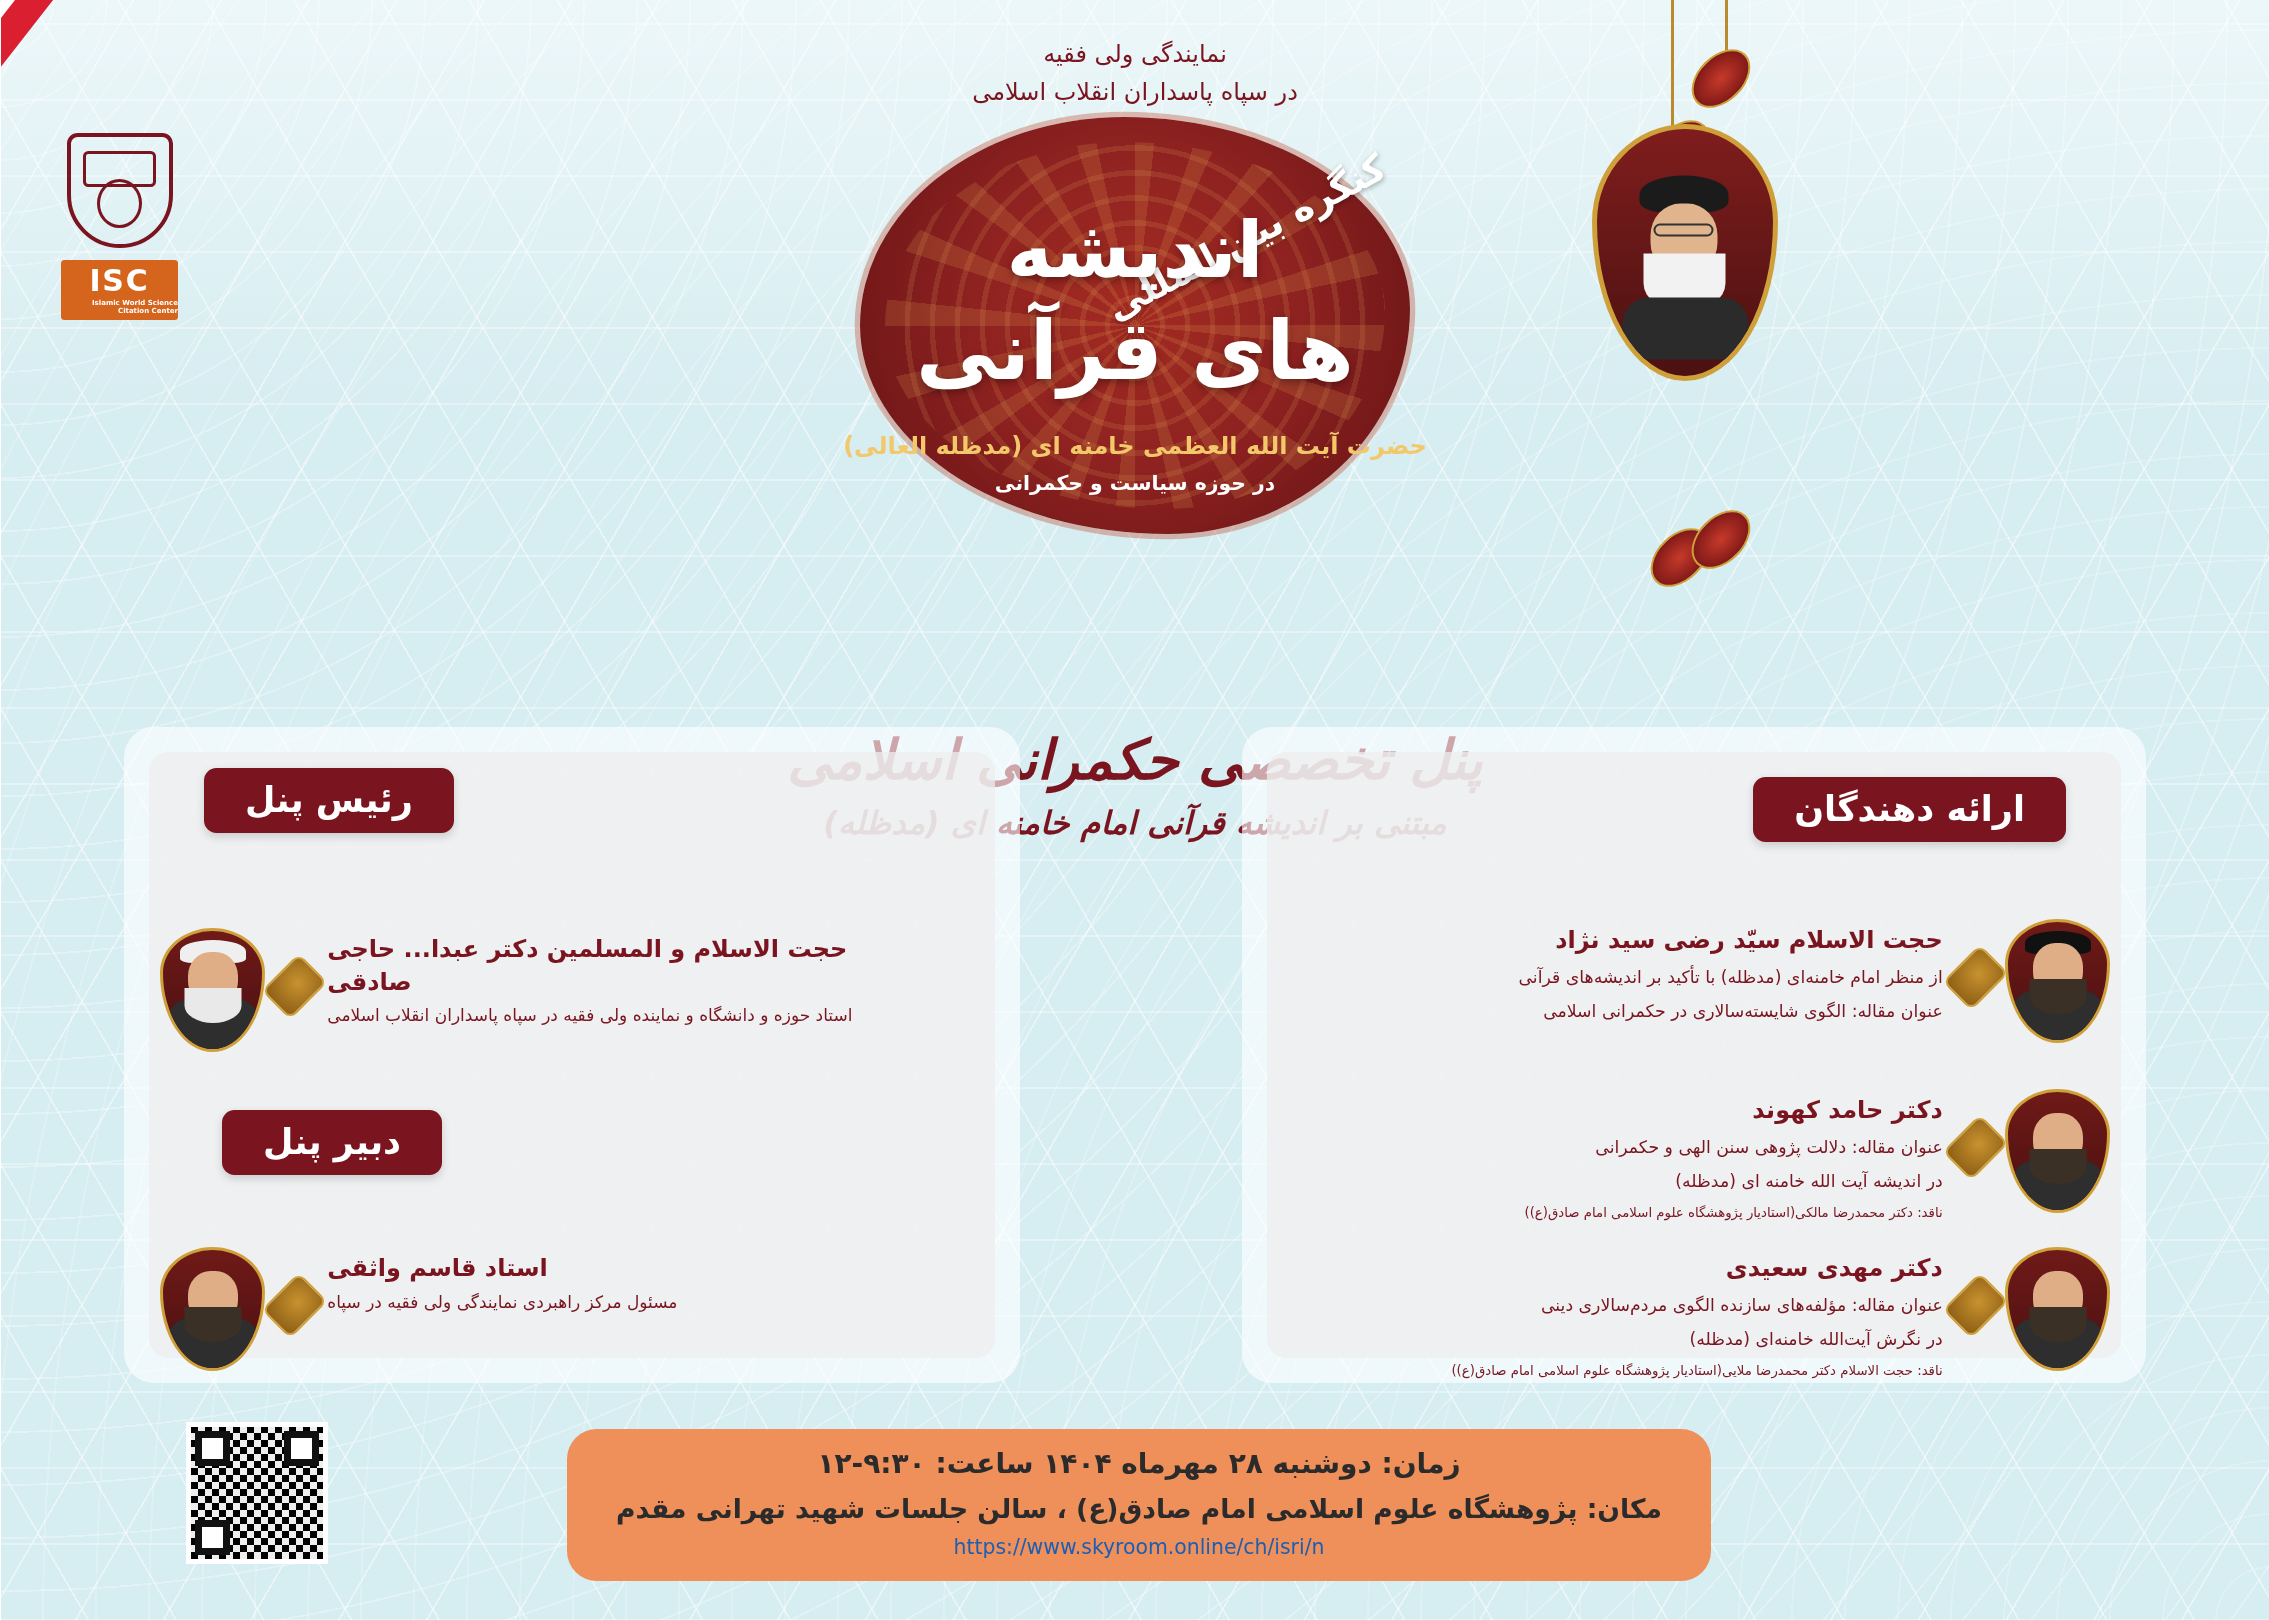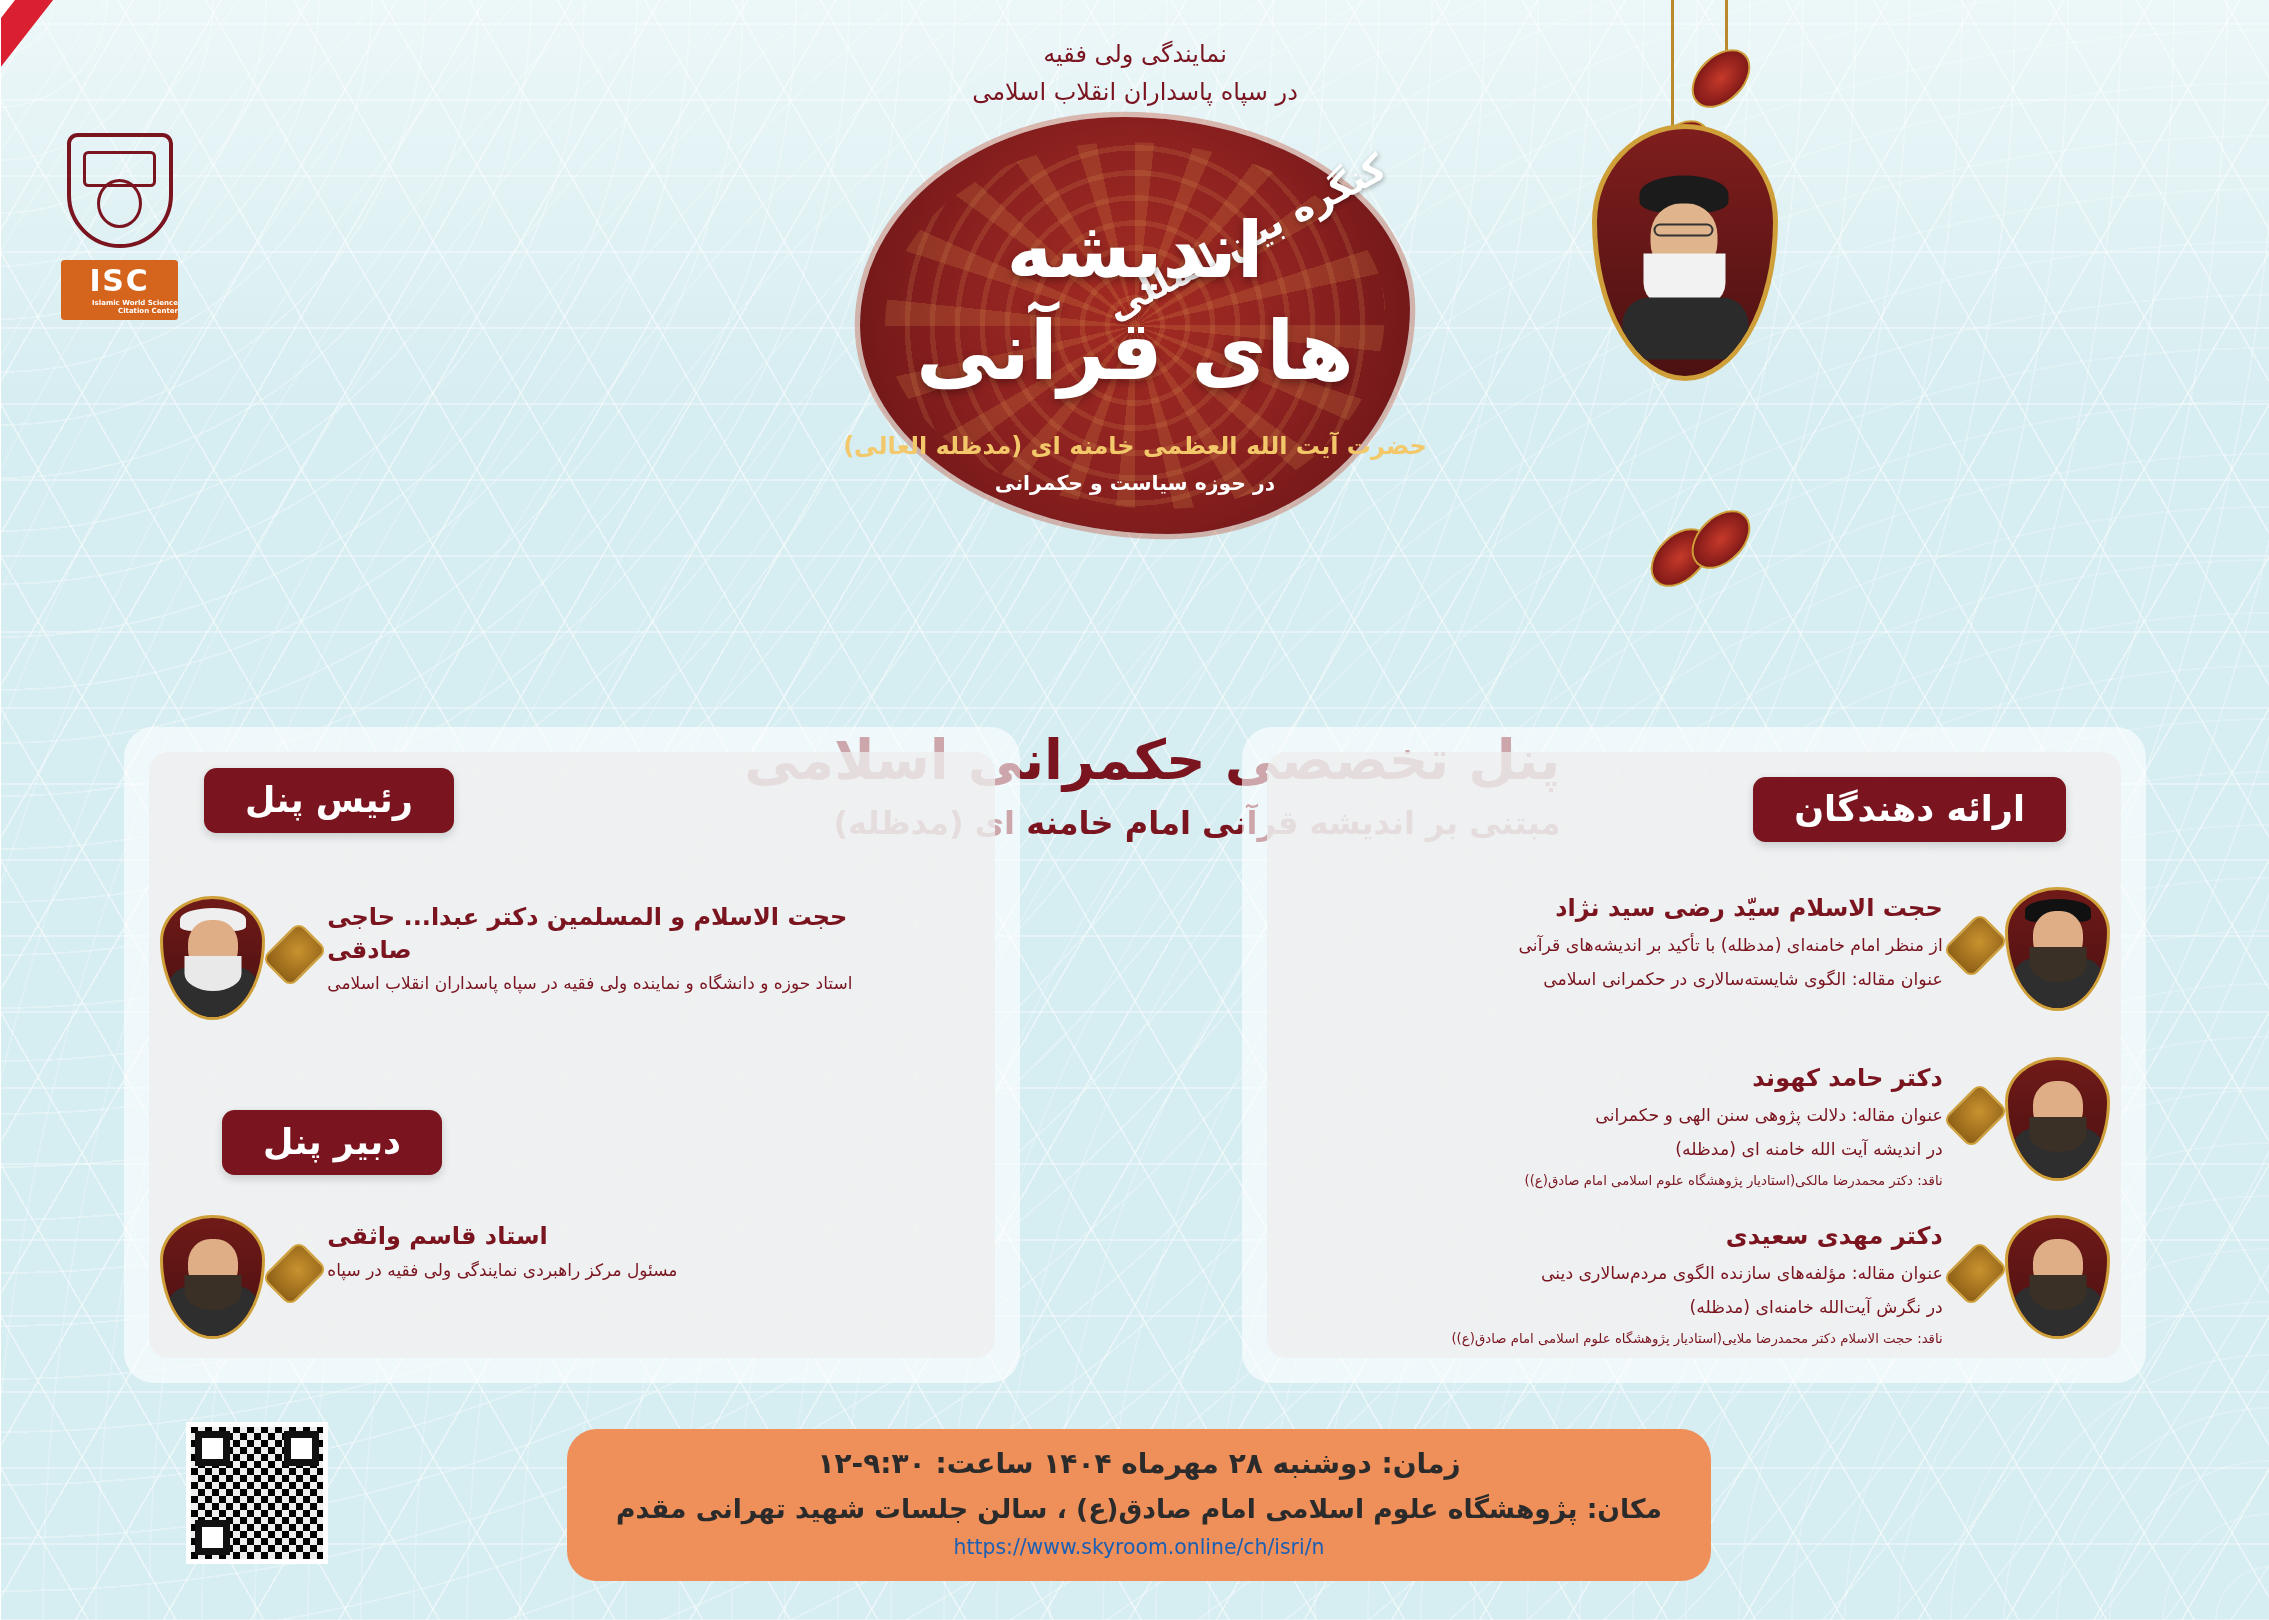--- a/index.html
+++ b/index.html
@@ -181,21 +181,21 @@
   }
   .hero-seal .kong {
     position:absolute; right: 8.9px; top: 99px;
     color:#fff; font-size: 37px; font-weight:bold; transform: rotate(-28deg); direction:rtl;
     text-shadow: 0 1.8px 5.3px rgba(0,0,0,.3);
   }
 
   
   #panel-title {
     position:absolute; left: 50%; transform: translateX(-50%); top: 727px;
-    width: 851px; text-align:right; direction: rtl;
+    width: 851px; text-align:center; direction: rtl; font-style: italic;
   }
   #panel-title .t1 { color:#7a1520; font-size: 55px; font-weight: bold; line-height: 1.2; }
   #panel-title .t2 { color:#7a1520; font-size: 32px; font-weight: bold; margin-top: 10.6px; }
 
   
   .card {
     position:absolute; background: rgba(255,255,255,.62);
     border-radius: 30px;
   }
   #card-right { right: 124px; top: 727px; width: 904px; height: 656px; }
@@ -207,21 +207,21 @@
   .tag {
     position:absolute; background:#7a1520; color:#fff; border-radius: 12.4px;
     font-size: 35px; font-weight:bold; padding: 12.4px 41px; direction: rtl; white-space:nowrap;
     box-shadow: 0 3.5px 8.9px rgba(0,0,0,.15);
   }
   #tag-presenters { right: 204px; top: 777px; }
   #tag-chair { left: 204px; top: 768px; }
   #tag-secretary { left: 222px; top: 1110px; }
 
   
-  .person { position:absolute; display:flex; align-items:flex-start; direction: rtl; }
+  .person { position:absolute; display:flex; align-items:flex-start; direction: rtl; margin-top: 32px; }
   .pframe {
     width: 105px; height: 124px; flex: 0 0 105px;
     border: 3.5px solid #cfa03a; border-radius: 50% 50% 50% 50% / 36% 36% 64% 64%;
     background: linear-gradient(#6f1a18,#4a1010); position:relative; overflow:hidden;
   }
   .pframe .ph-head { position:absolute; left:50%; transform:translateX(-50%); top: 21px; width: 50px; height: 53px; background:#dfae86; border-radius: 45%; }
   .pframe .ph-body { position:absolute; left:50%; transform:translateX(-50%); bottom: 0; width: 92px; height: 50px; background:#2e2e2e; border-radius: 23px 23px 0 0; }
   .pframe.turban .ph-tur { position:absolute; left:50%; transform:translateX(-50%); top: 8.9px; width: 66px; height: 23px; background:#111; border-radius: 50% 50% 20% 20%; }
   .pframe.white-turban .ph-tur { background:#efefef; }
   .pframe .ph-beard { position:absolute; left:50%; transform:translateX(-50%); top: 57px; width: 57px; height: 35px; background:#e9e9e9; border-radius: 0 0 50% 50%; }

